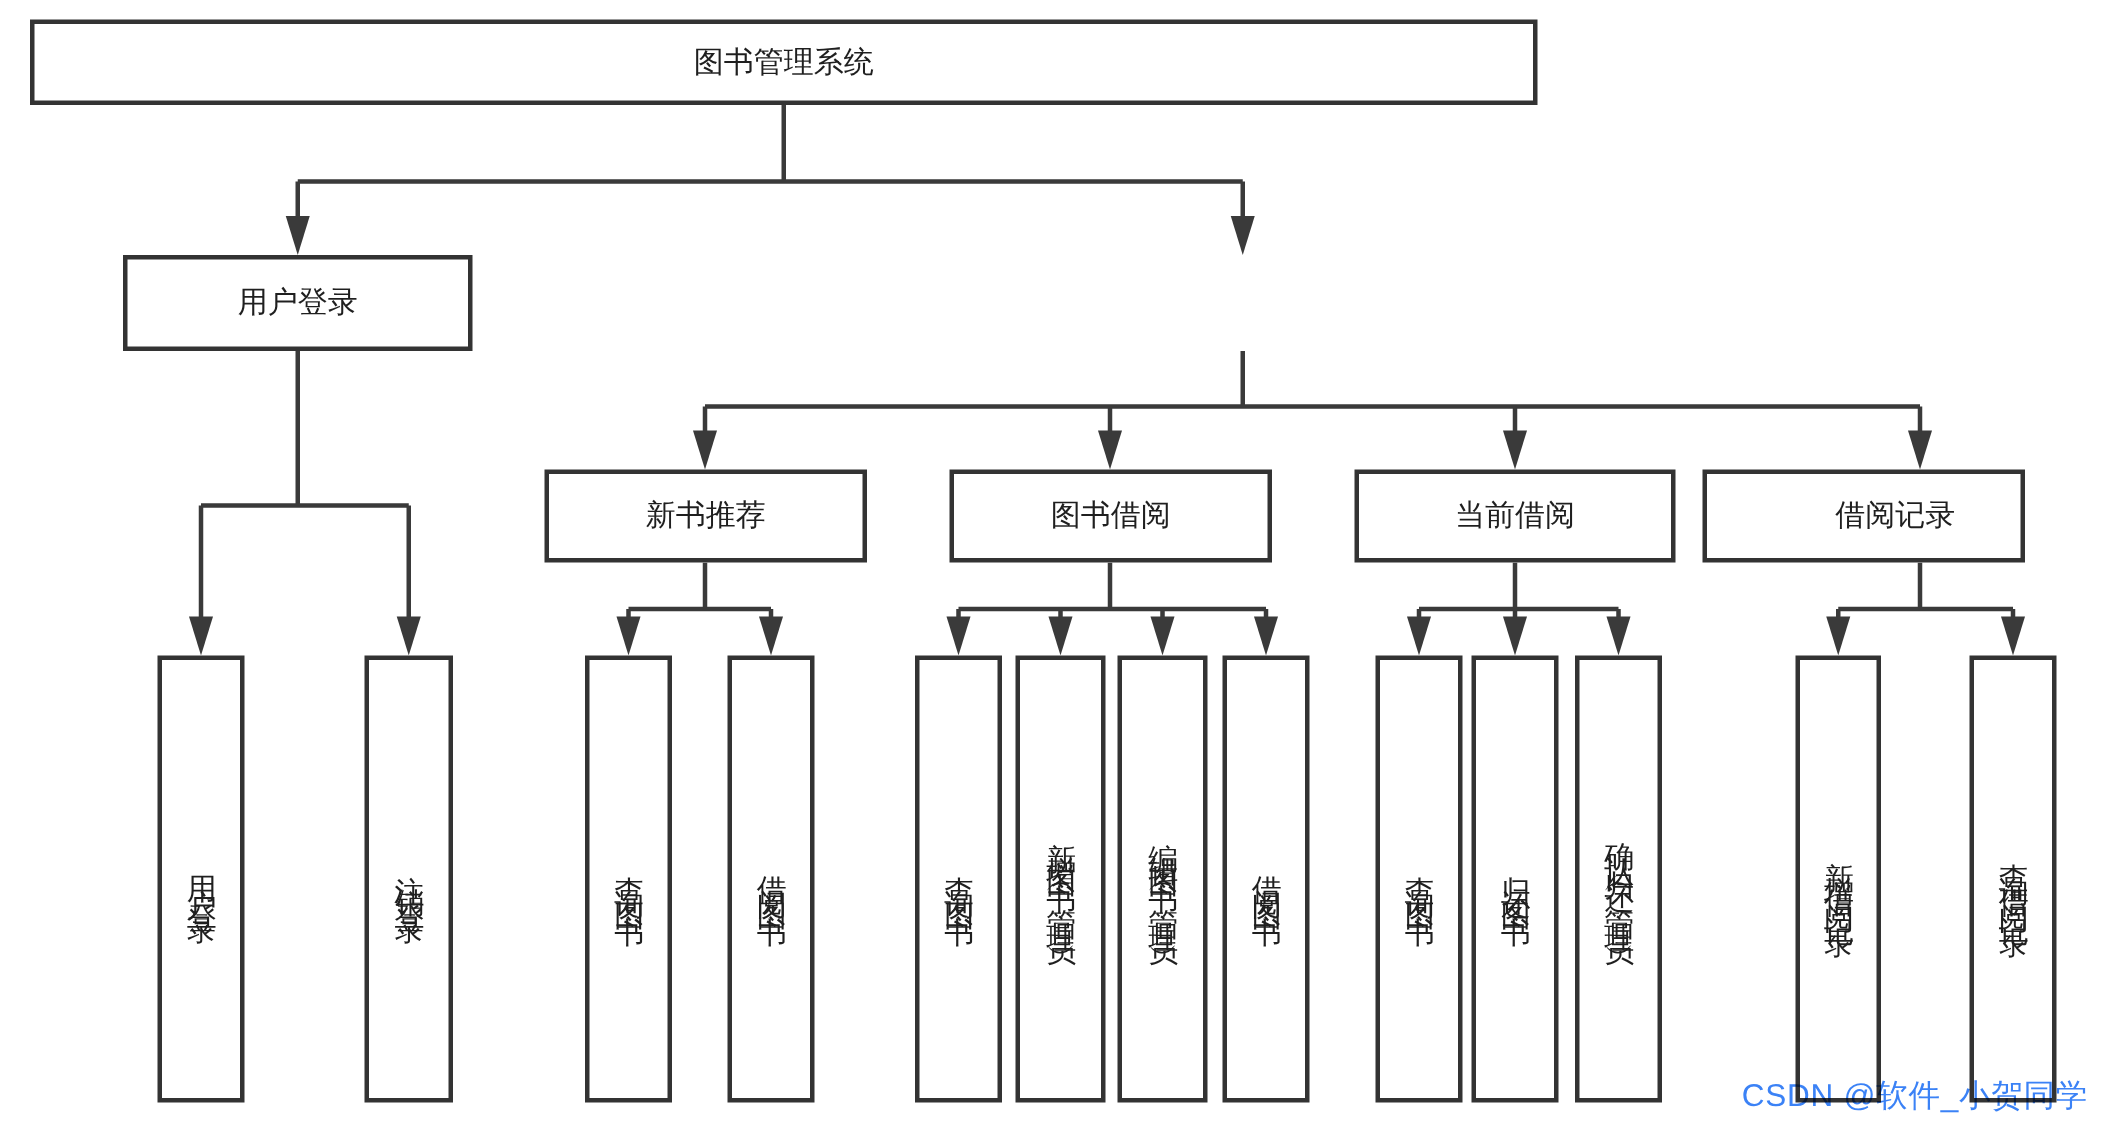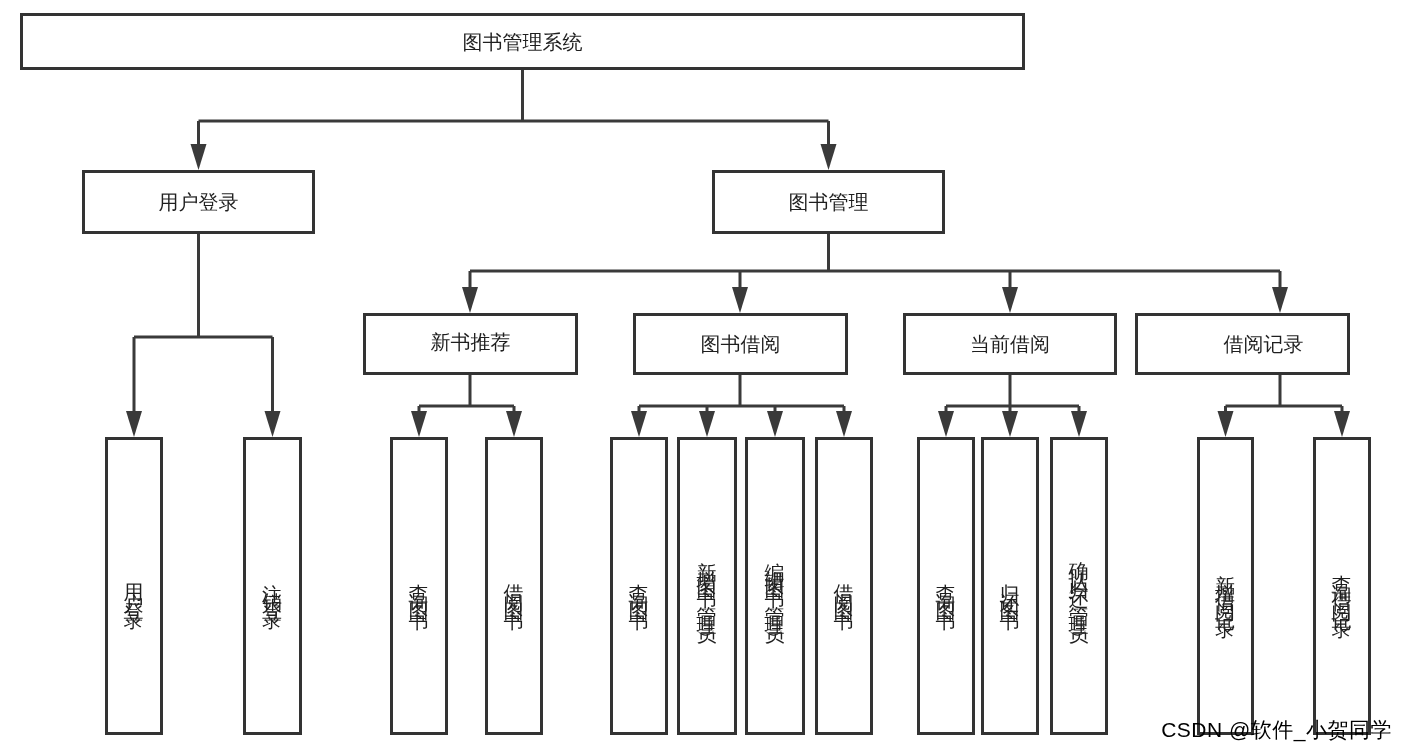--- a/index.html
+++ b/index.html
@@ -41,21 +41,21 @@
     font-size: 20px;
     color: #1f1f1f;
     white-space: nowrap;
   }
   #watermark {
     position: absolute;
     right: 5px;
     bottom: 3px;
     font-size: 21px;
     letter-spacing: 0.5px;
-    color: #000000;
+    color: #3b82f6;
     mix-blend-mode: multiply;
     z-index: 5;
     white-space: nowrap;
   }
 </style>
 </head>
 <body>
 
 <div id="stage">
 
@@ -88,23 +88,22 @@
       <polygon points="1002,411 1018,411 1010,437"></polygon>
       <polygon points="1071,411 1087,411 1079,437"></polygon>
       <polygon points="1217.5,411 1233.5,411 1225.5,437"></polygon>
       <polygon points="1334,411 1350,411 1342,437"></polygon>
     </g>
   </svg>
 
   <div class="node root">图书管理系统</div>
 
   <div class="node l2" style="left:82px;">用户登录</div>
-  <div class="node l2" style="left:712px;">图书管理</div>
 
-  <div class="node l3" style="left:363px;font-family:Liberation Mono, monospace;">新书推荐</div>
+  <div class="node l3" style="left:363px;">新书推荐</div>
   <div class="node l3" style="left:633px;font-family:Liberation Serif, serif;">图书借阅</div>
   <div class="node l3" style="left:903px;width:214px;text-align:right;">当前借阅</div>
   <div class="node l3" style="left:1135px;padding-left:42px;">借阅记录</div>
 
   <div class="node leaf" style="left:105px;width:58px;">
     <span class="vtext">用户登录</span>
   </div>
   <div class="node leaf" style="left:243px;width:59px;">
     <span class="vtext">注销登录</span>
   </div>

